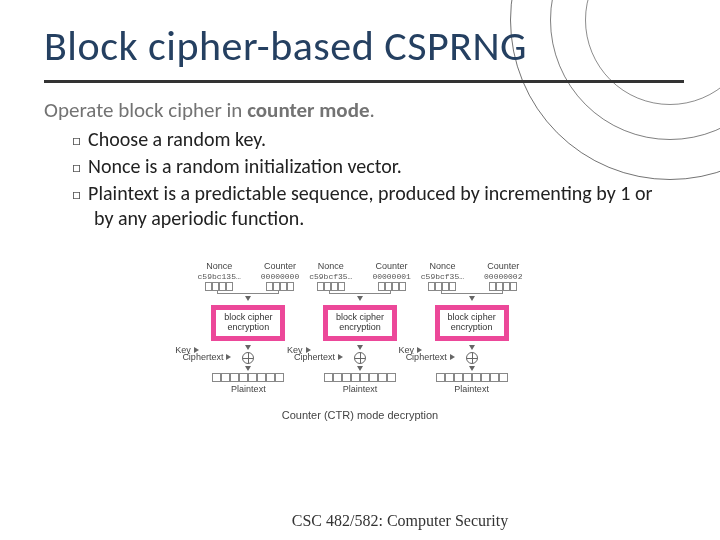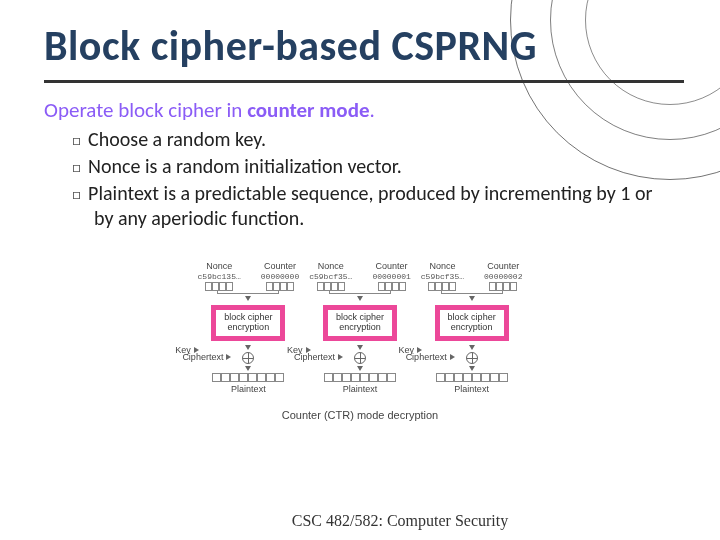--- a/index.html
+++ b/index.html
@@ -27,35 +27,35 @@
   .ring1 { width: 320px; height: 320px; border-color: #3b6fa3; opacity: 0.55; }
   .ring2 { width: 240px; height: 240px; top: 40px; left: 40px; border-color: #6b9bc6; opacity: 0.5; }
   .ring3 { width: 170px; height: 170px; top: 75px; left: 75px; border-color: #a7c1d9; opacity: 0.45; }
   .slide {
     padding: 24px 44px 0 44px;
     position: relative;
     z-index: 2;
   }
   .title {
     font-size: 42px;
-    font-weight: 700;
+    font-weight: 400;
     color: #254061;
     letter-spacing: 0.5px;
     line-height: 1.05;
     padding-bottom: 12px;
   }
   .title-underline {
     height: 3px;
     background: #333;
     width: 640px;
     margin-bottom: 14px;
   }
   .lead {
     font-size: 21px;
-    color: #8b5cf6;
+    color: #737373;
     line-height: 1.25;
     margin-bottom: 2px;
   }
   .lead strong { font-weight: 700; }
   .bullets {
     list-style: none;
     padding-left: 28px;
     margin-top: 4px;
   }
   .bullets li {

